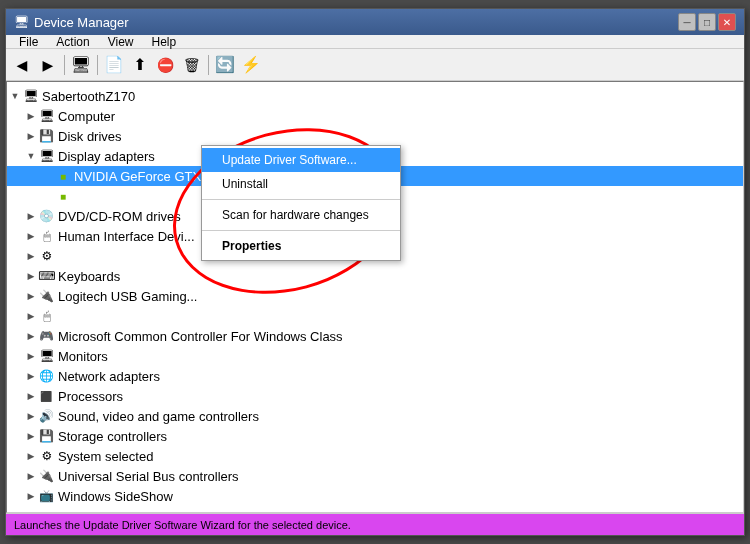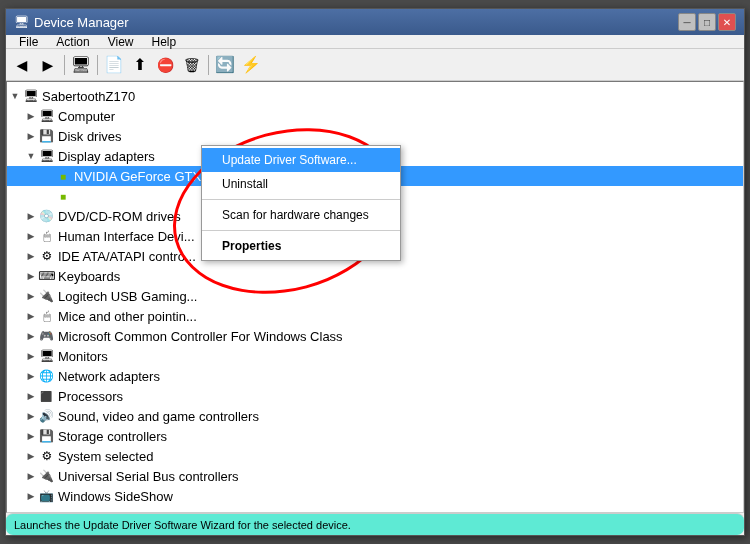--- a/index.html
+++ b/index.html
@@ -220,28 +220,27 @@
 
     .ctx-separator {
       height: 1px;
       background: #ccc;
       margin: 3px 0;
     }
 
     
     .status-bar {
       height: 22px;
-      background: #5eead4;
+      background: #d946ef;
       border-top: 1px solid #ccc;
       display: flex;
       align-items: center;
       padding: 0 8px;
       font-size: 11px;
       flex-shrink: 0;
-      border-radius: 7px;
     }
 
     
     .annotation-circle {
       position: absolute;
       top: 50px;
       left: 165px;
       width: 230px;
       height: 160px;
       border: 3px solid red;
@@ -347,42 +346,40 @@
         <span class="tree-indent"></span>
         <span class="tree-expander">▶</span>
         <span class="tree-icon">🖱</span>
         <span class="tree-label">Human Interface Devi...</span>
       </div>
 
       <div class="tree-item">
         <span class="tree-indent"></span>
         <span class="tree-expander">▶</span>
         <span class="tree-icon">⚙</span>
-        <span class="tree-label">IDE ATA/ATAPI contro...</span>
       </div>
 
       <div class="tree-item">
         <span class="tree-indent"></span>
         <span class="tree-expander">▶</span>
         <span class="tree-icon">⌨</span>
         <span class="tree-label">Keyboards</span>
       </div>
 
       <div class="tree-item">
         <span class="tree-indent"></span>
         <span class="tree-expander">▶</span>
         <span class="tree-icon">🔌</span>
         <span class="tree-label">Logitech USB Gaming...</span>
       </div>
 
       <div class="tree-item">
         <span class="tree-indent"></span>
         <span class="tree-expander">▶</span>
         <span class="tree-icon">🖱</span>
-        <span class="tree-label">Mice and other pointin...</span>
       </div>
 
       <div class="tree-item">
         <span class="tree-indent"></span>
         <span class="tree-expander">▶</span>
         <span class="tree-icon">🎮</span>
         <span class="tree-label">Microsoft Common Controller For Windows Class</span>
       </div>
 
       <div class="tree-item">

